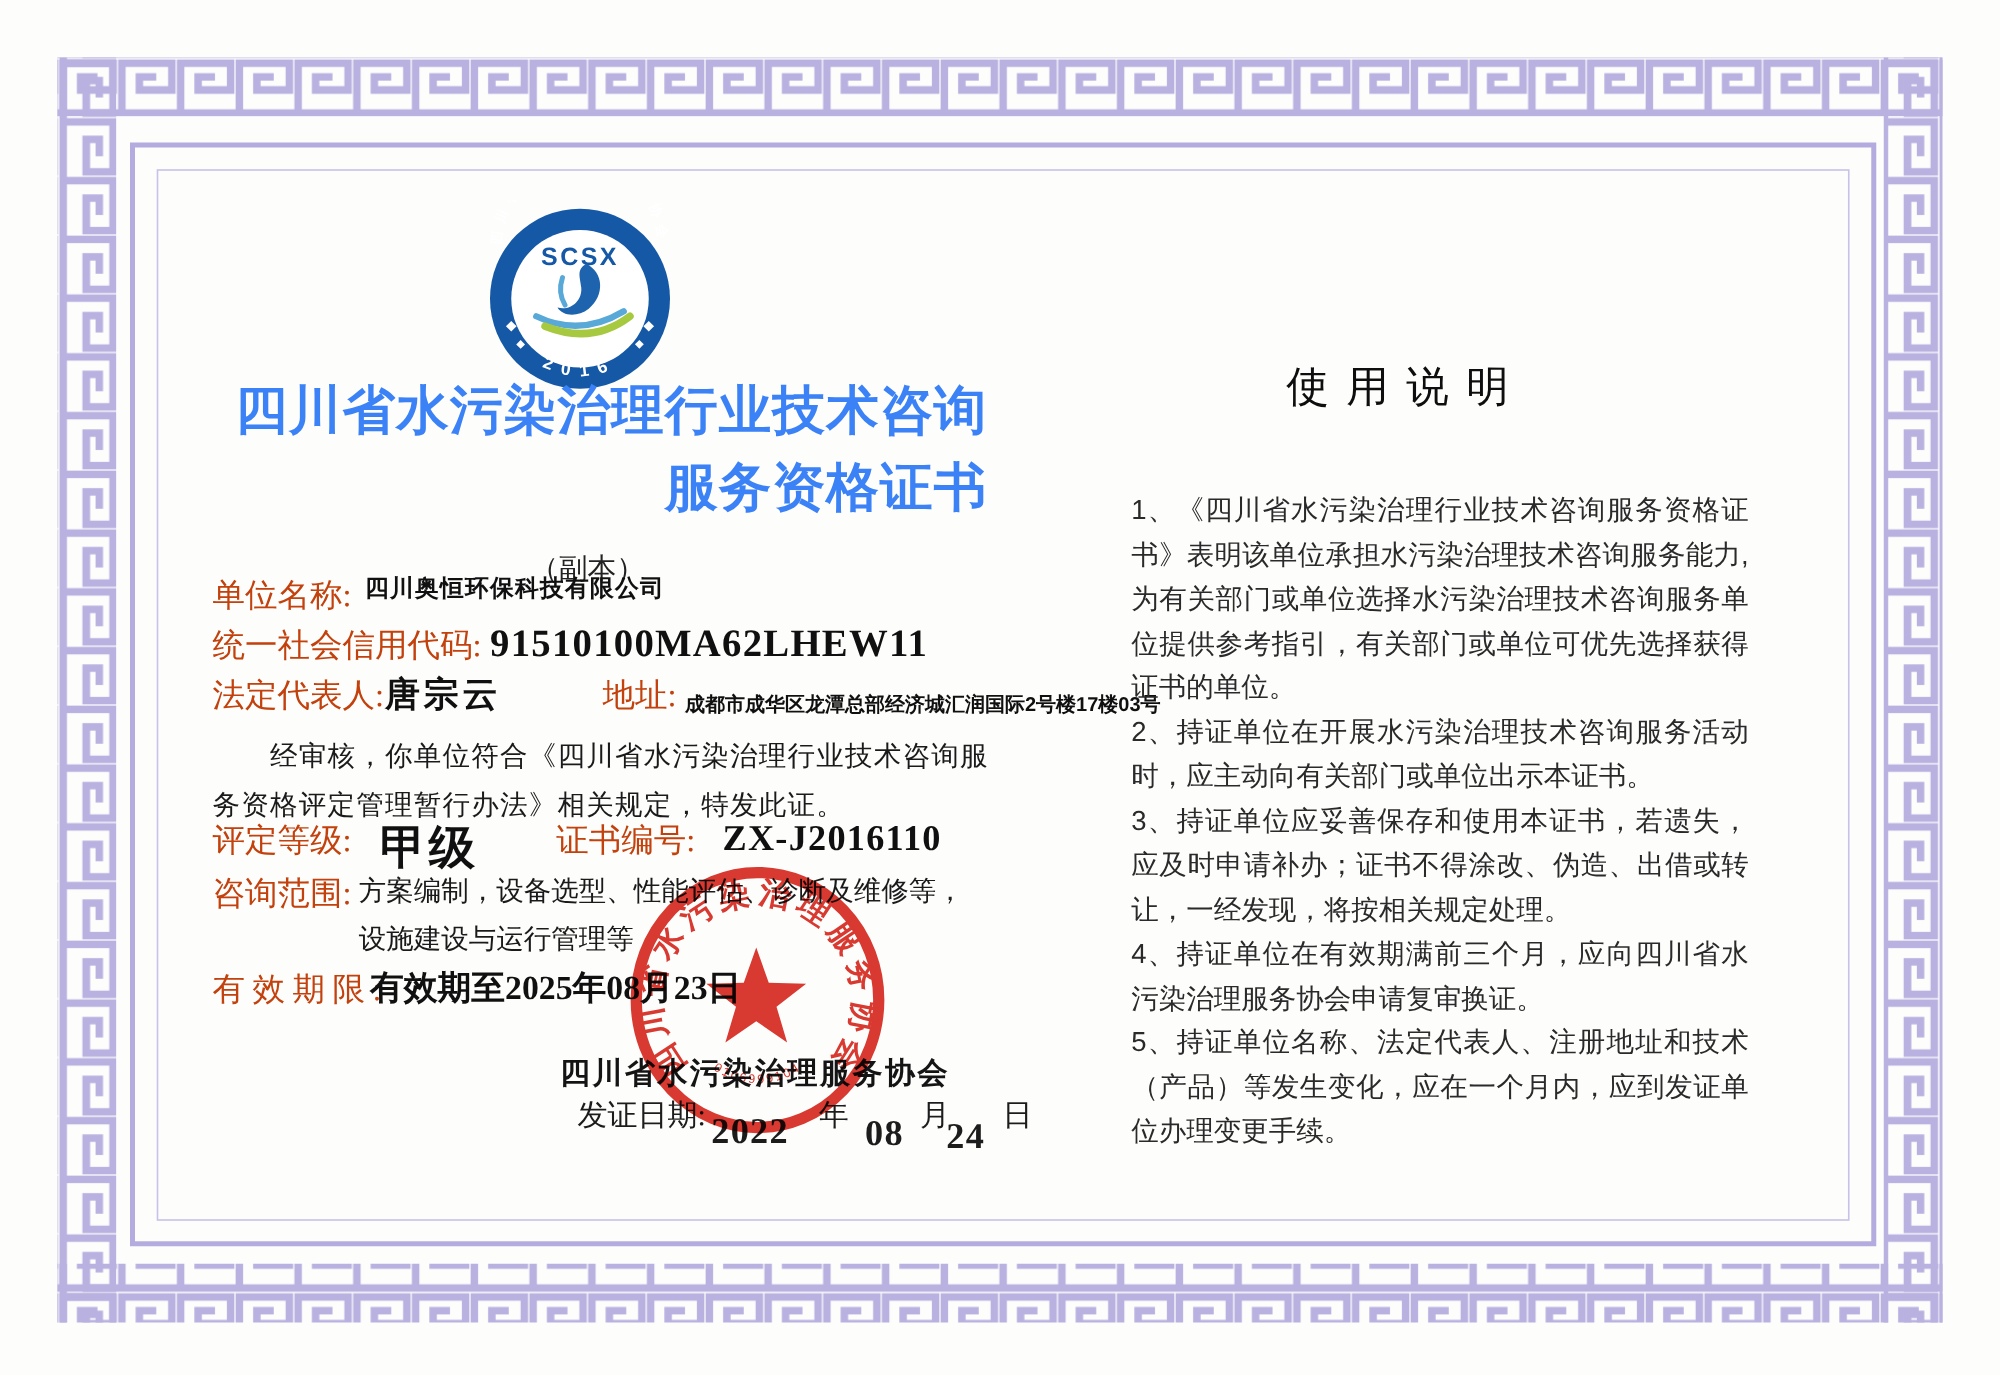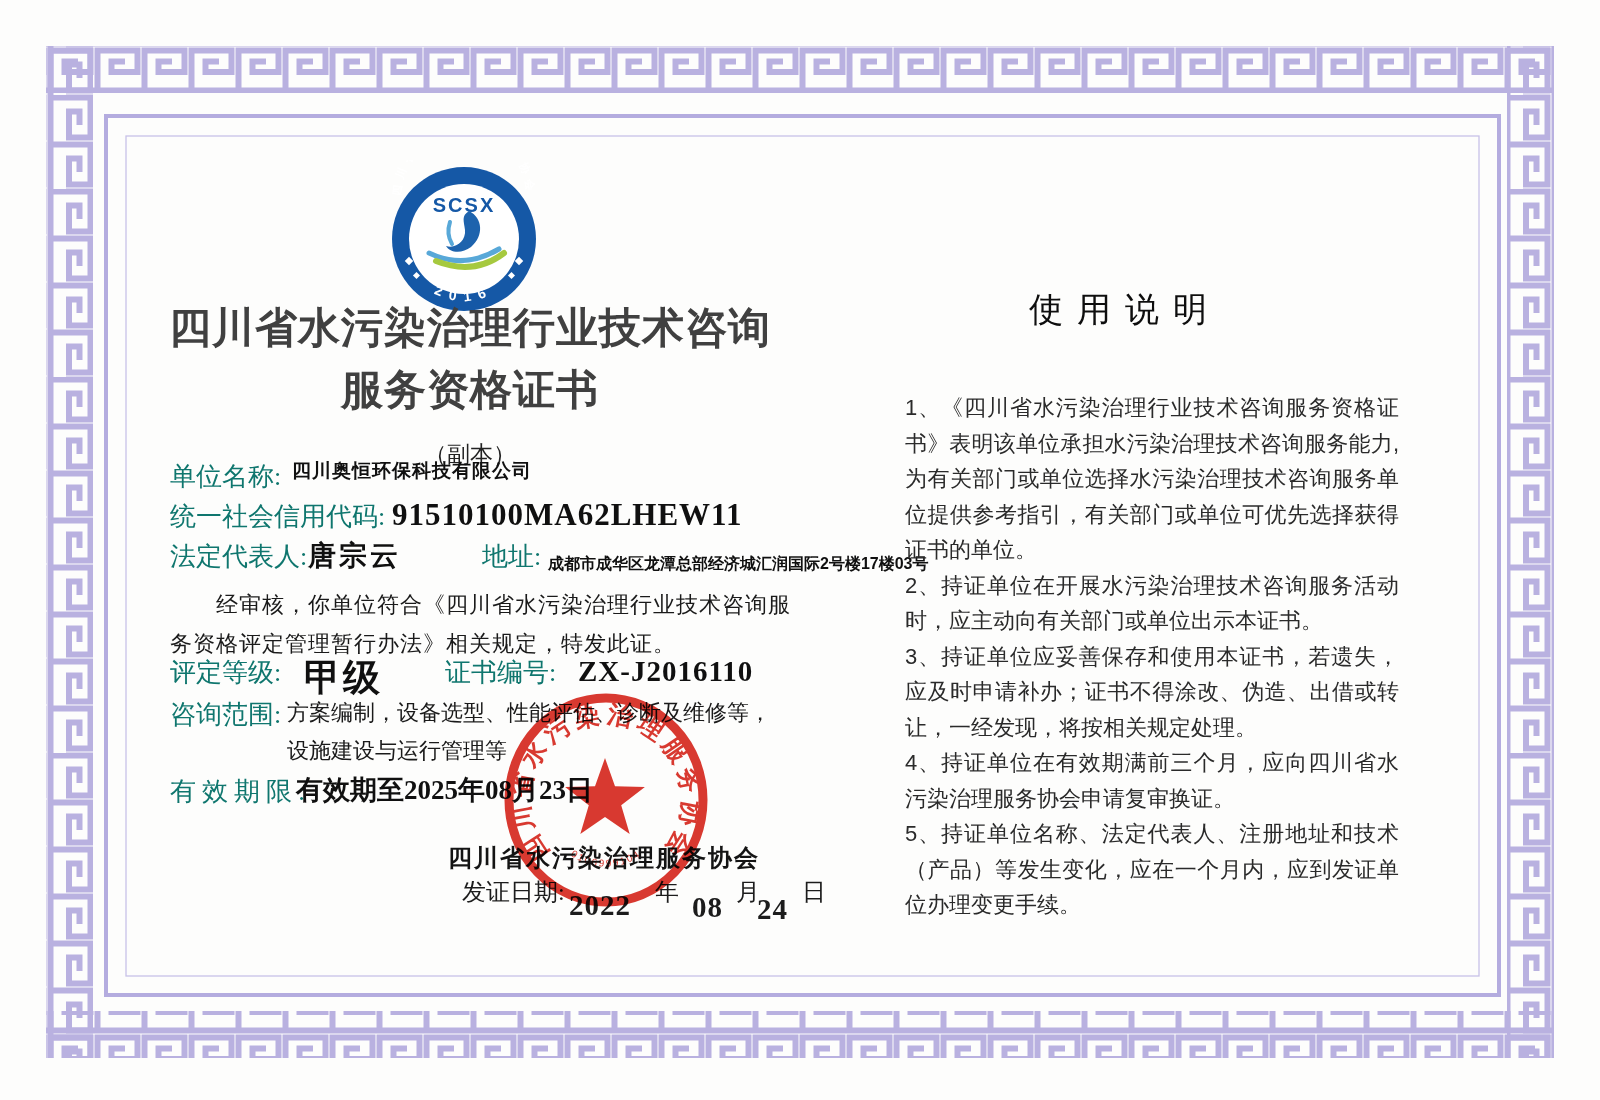--- a/index.html
+++ b/index.html
@@ -6,23 +6,23 @@
   .page{
     position:relative;
     width:1600px;height:1100px;
     background:#fdfdfc;
     overflow:hidden;
     font-family:"Liberation Serif", serif;
     color:#1c1c1c;
   }
   .abs{position:absolute;white-space:nowrap;}
   
-  .title{font-weight:bold;font-size:42px;letter-spacing:1px;text-align:center;width:640px;color:#404040;}
+  .title{font-weight:bold;font-size:42px;letter-spacing:1px;text-align:right;width:640px;color:#3b82f6;}
   .subtitle{font-size:23px;text-align:center;width:640px;color:#222;margin-top:12px;}
-  .lbl{font-size:26px;color:#0f766e;}
+  .lbl{font-size:26px;color:#c2410c;}
   .val{font-weight:bold;color:#101010;}
   .statement{font-size:22px;color:#1a1a1a;letter-spacing:1px;}
   .indent{padding-left:46px;}
   .issuer{font-size:24px;font-weight:600;letter-spacing:2px;color:#141414;}
   .datewrap{font-size:24px;}
   .datewrap .num{font-weight:bold;font-size:29px;letter-spacing:1px;}
   
   .instr-title{
     font-size:34px;font-weight:normal;letter-spacing:14px;
     text-align:center;width:490px;color:#0e0e0e;

